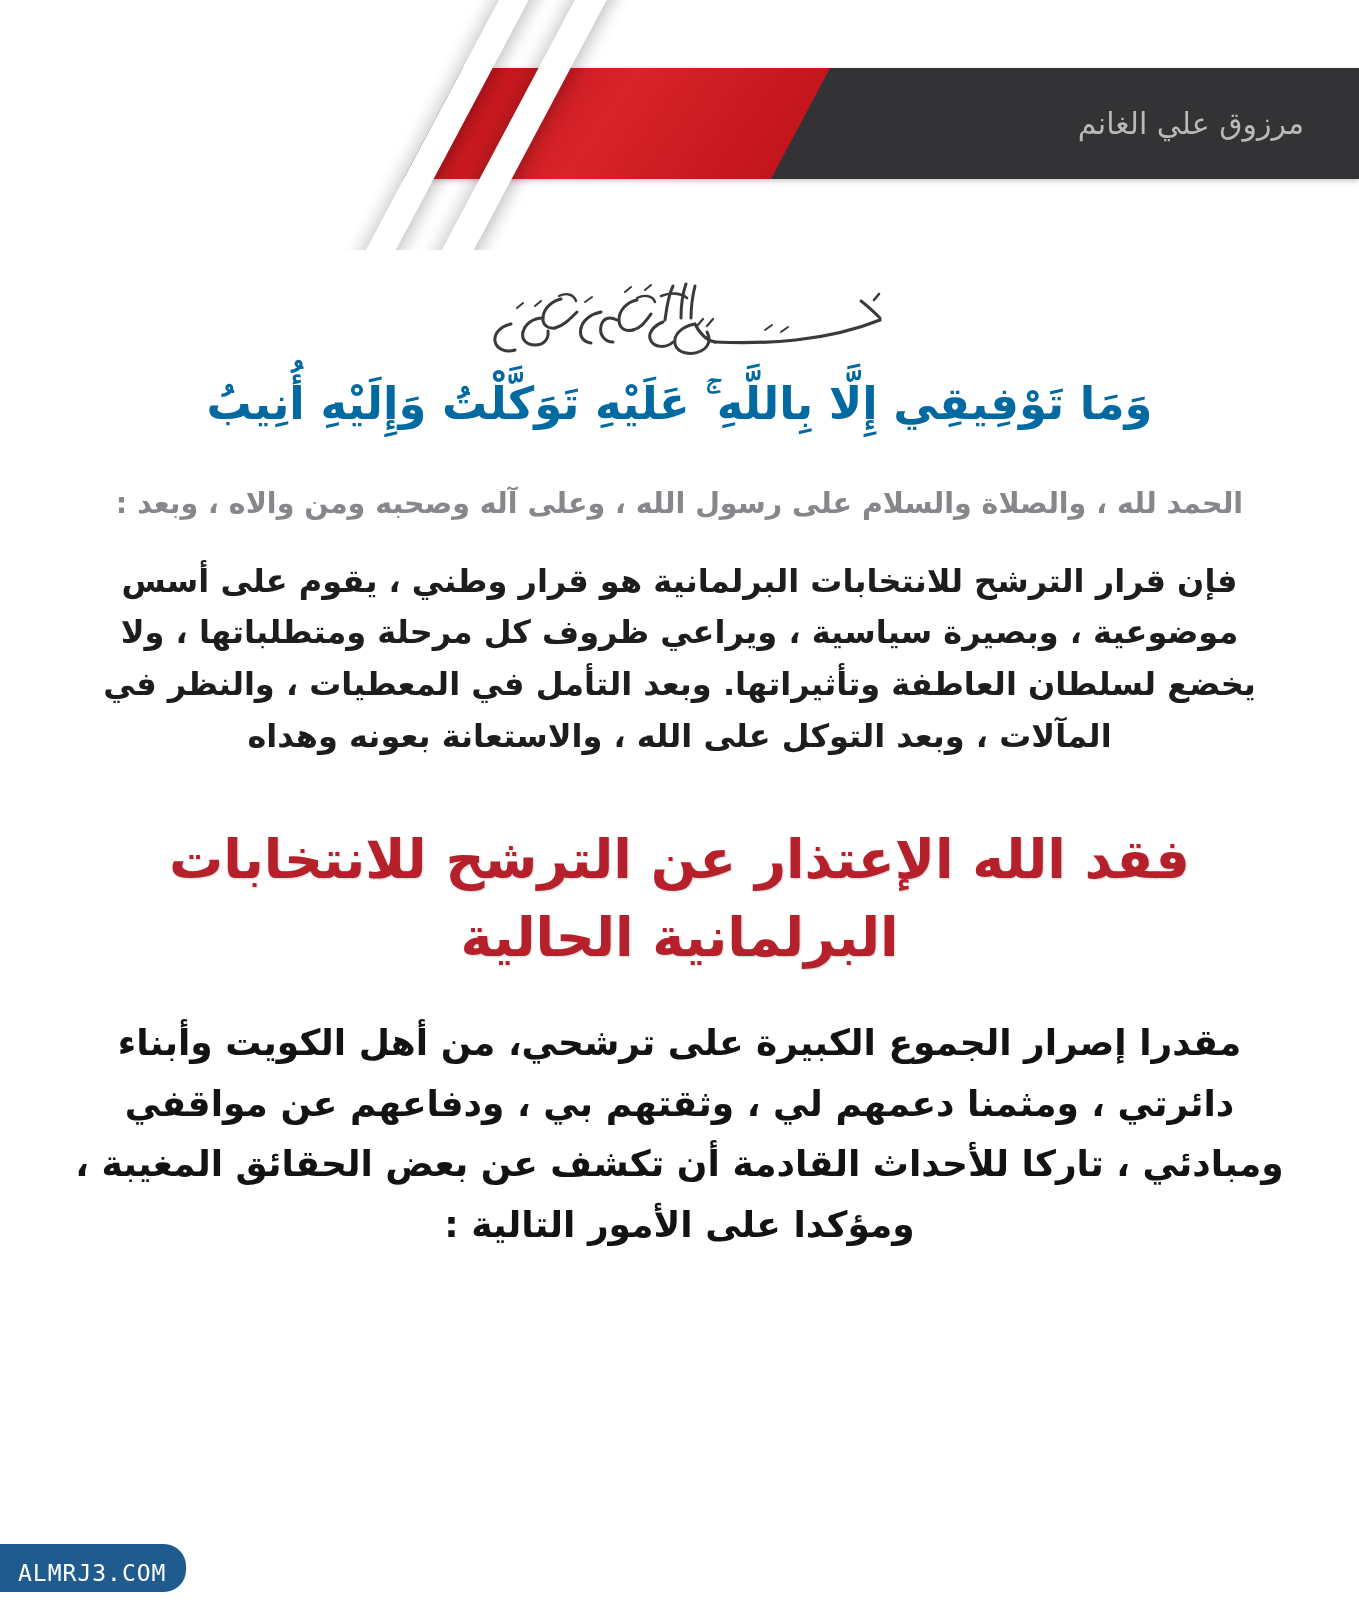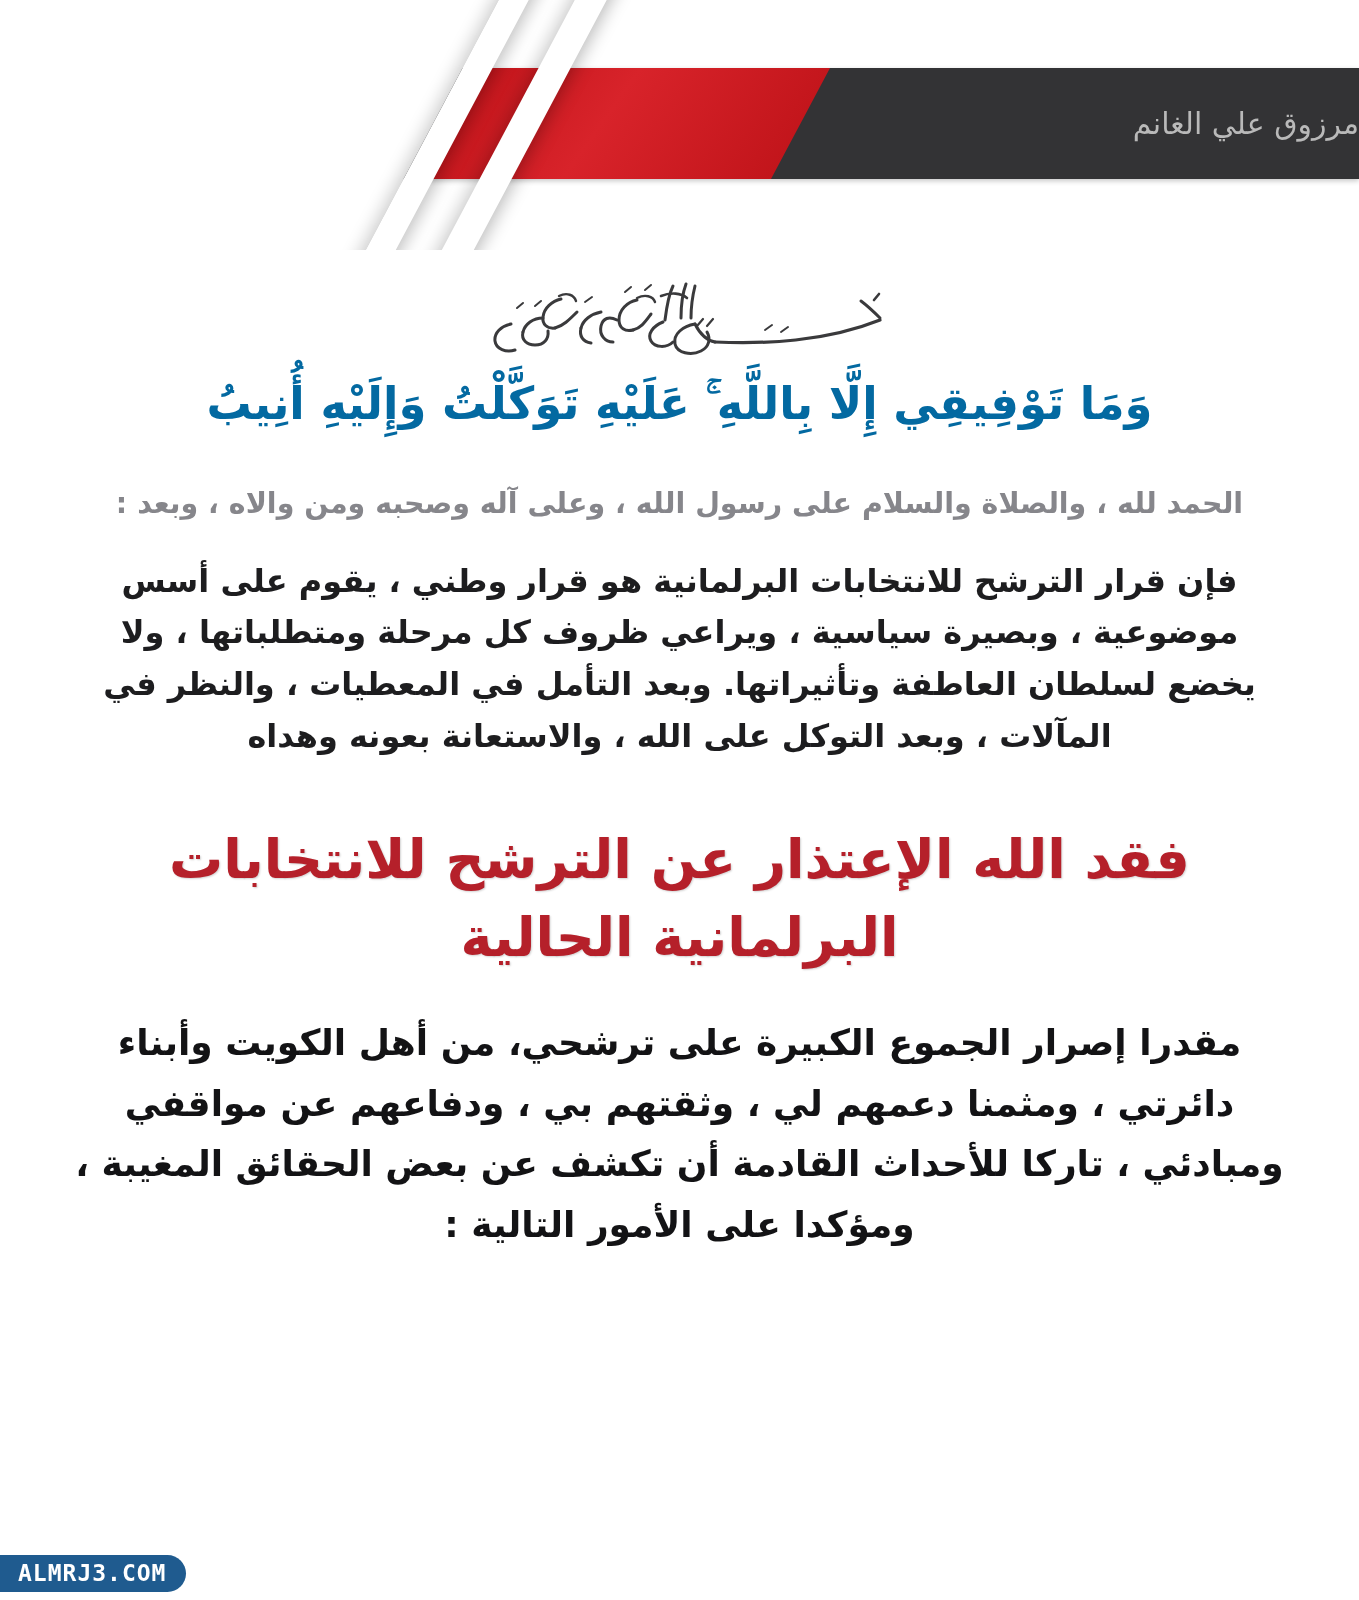--- a/index.html
+++ b/index.html
@@ -86,20 +86,21 @@
   .banner-name {
     position: absolute;
     top: 68px;
     left: 0;
     width: 1359px;
     height: 111px;
     display: flex;
     align-items: center;
     justify-content: flex-start;
     box-sizing: border-box;
+    padding-right: 55px;
     direction: rtl;
     color: #b9b9b9;
     font-size: 30px;
     font-weight: 400;
     letter-spacing: 0.5px;
   }
 
   
   .doc-body {
     position: absolute;
@@ -175,23 +176,23 @@
 
   
   .watermark {
     position: absolute;
     left: 0;
     bottom: 8px;
     background: #1f5b8f;
     color: #ffffff;
     font-family: "DejaVu Sans Mono", "Liberation Mono", monospace;
     font-size: 23px;
-    font-weight: 700;
+    font-weight: 400;
     letter-spacing: 1px;
-    padding: 5px 20px 6px 18px;
+    padding: 16px 20px 6px 18px;
     border-top-right-radius: 22px;
     border-bottom-right-radius: 22px;
     direction: ltr;
   }
 </style>
 </head>
 <body>
 
 <div class="page-number">١</div>
 

